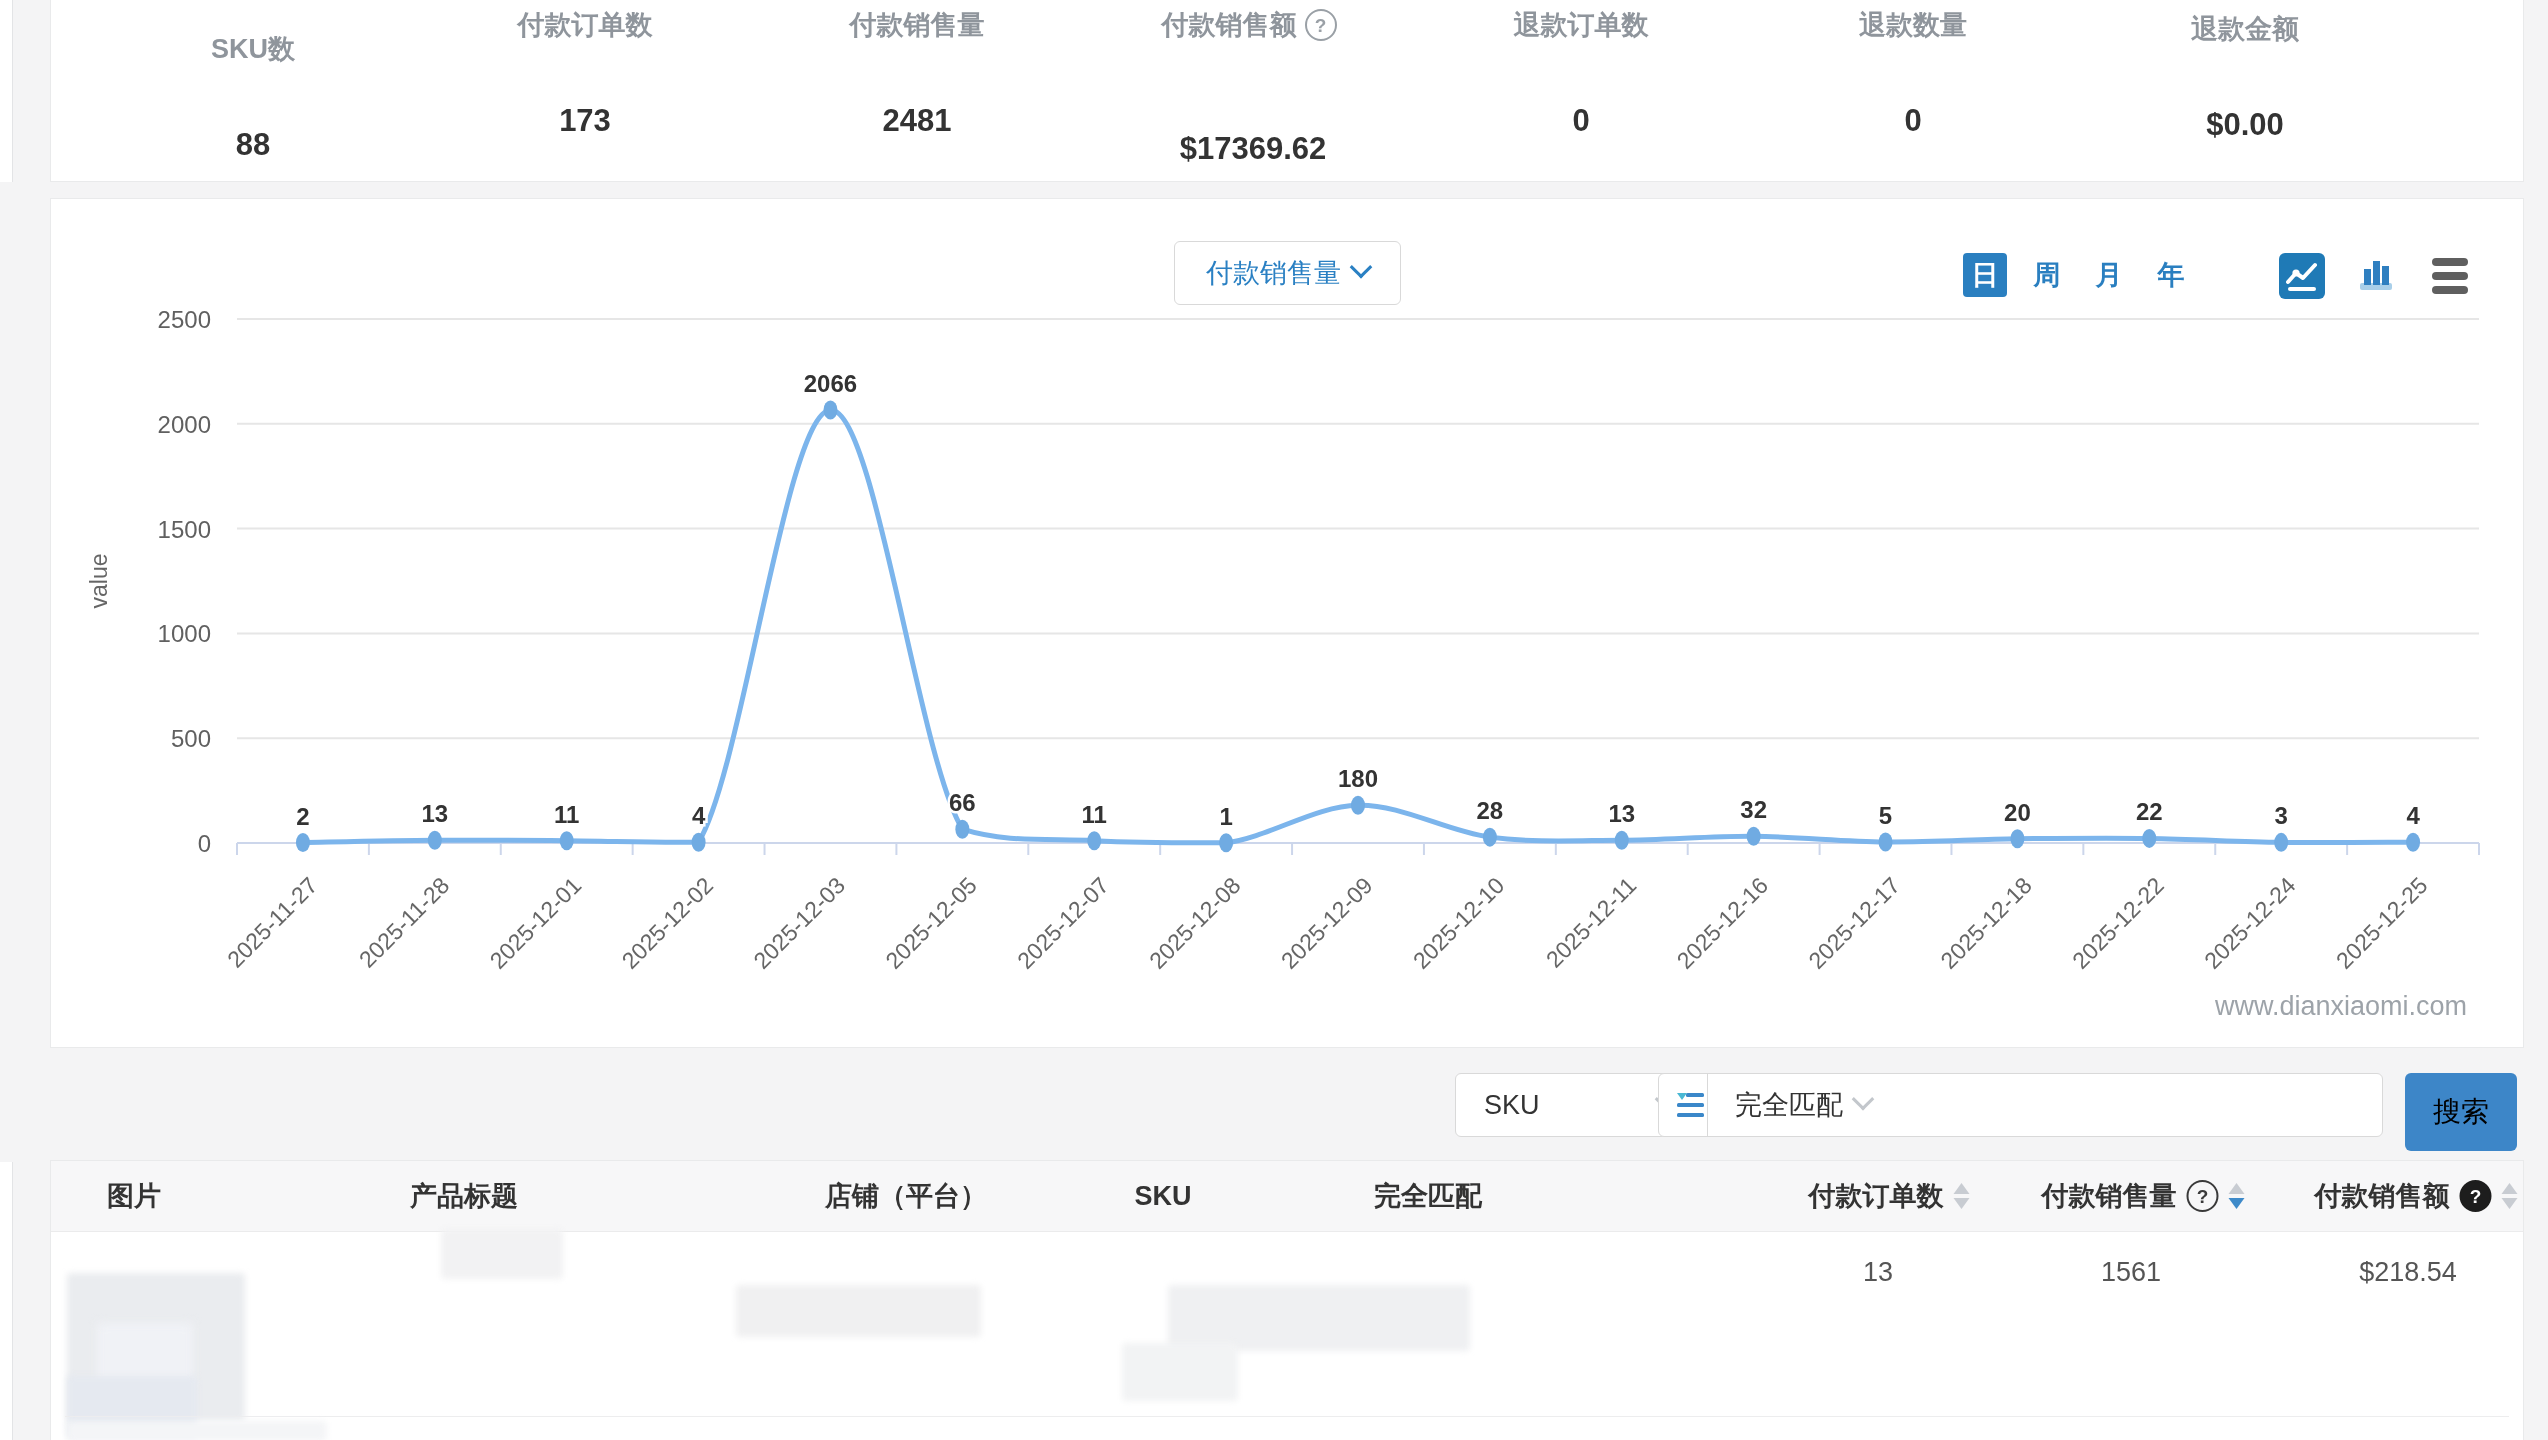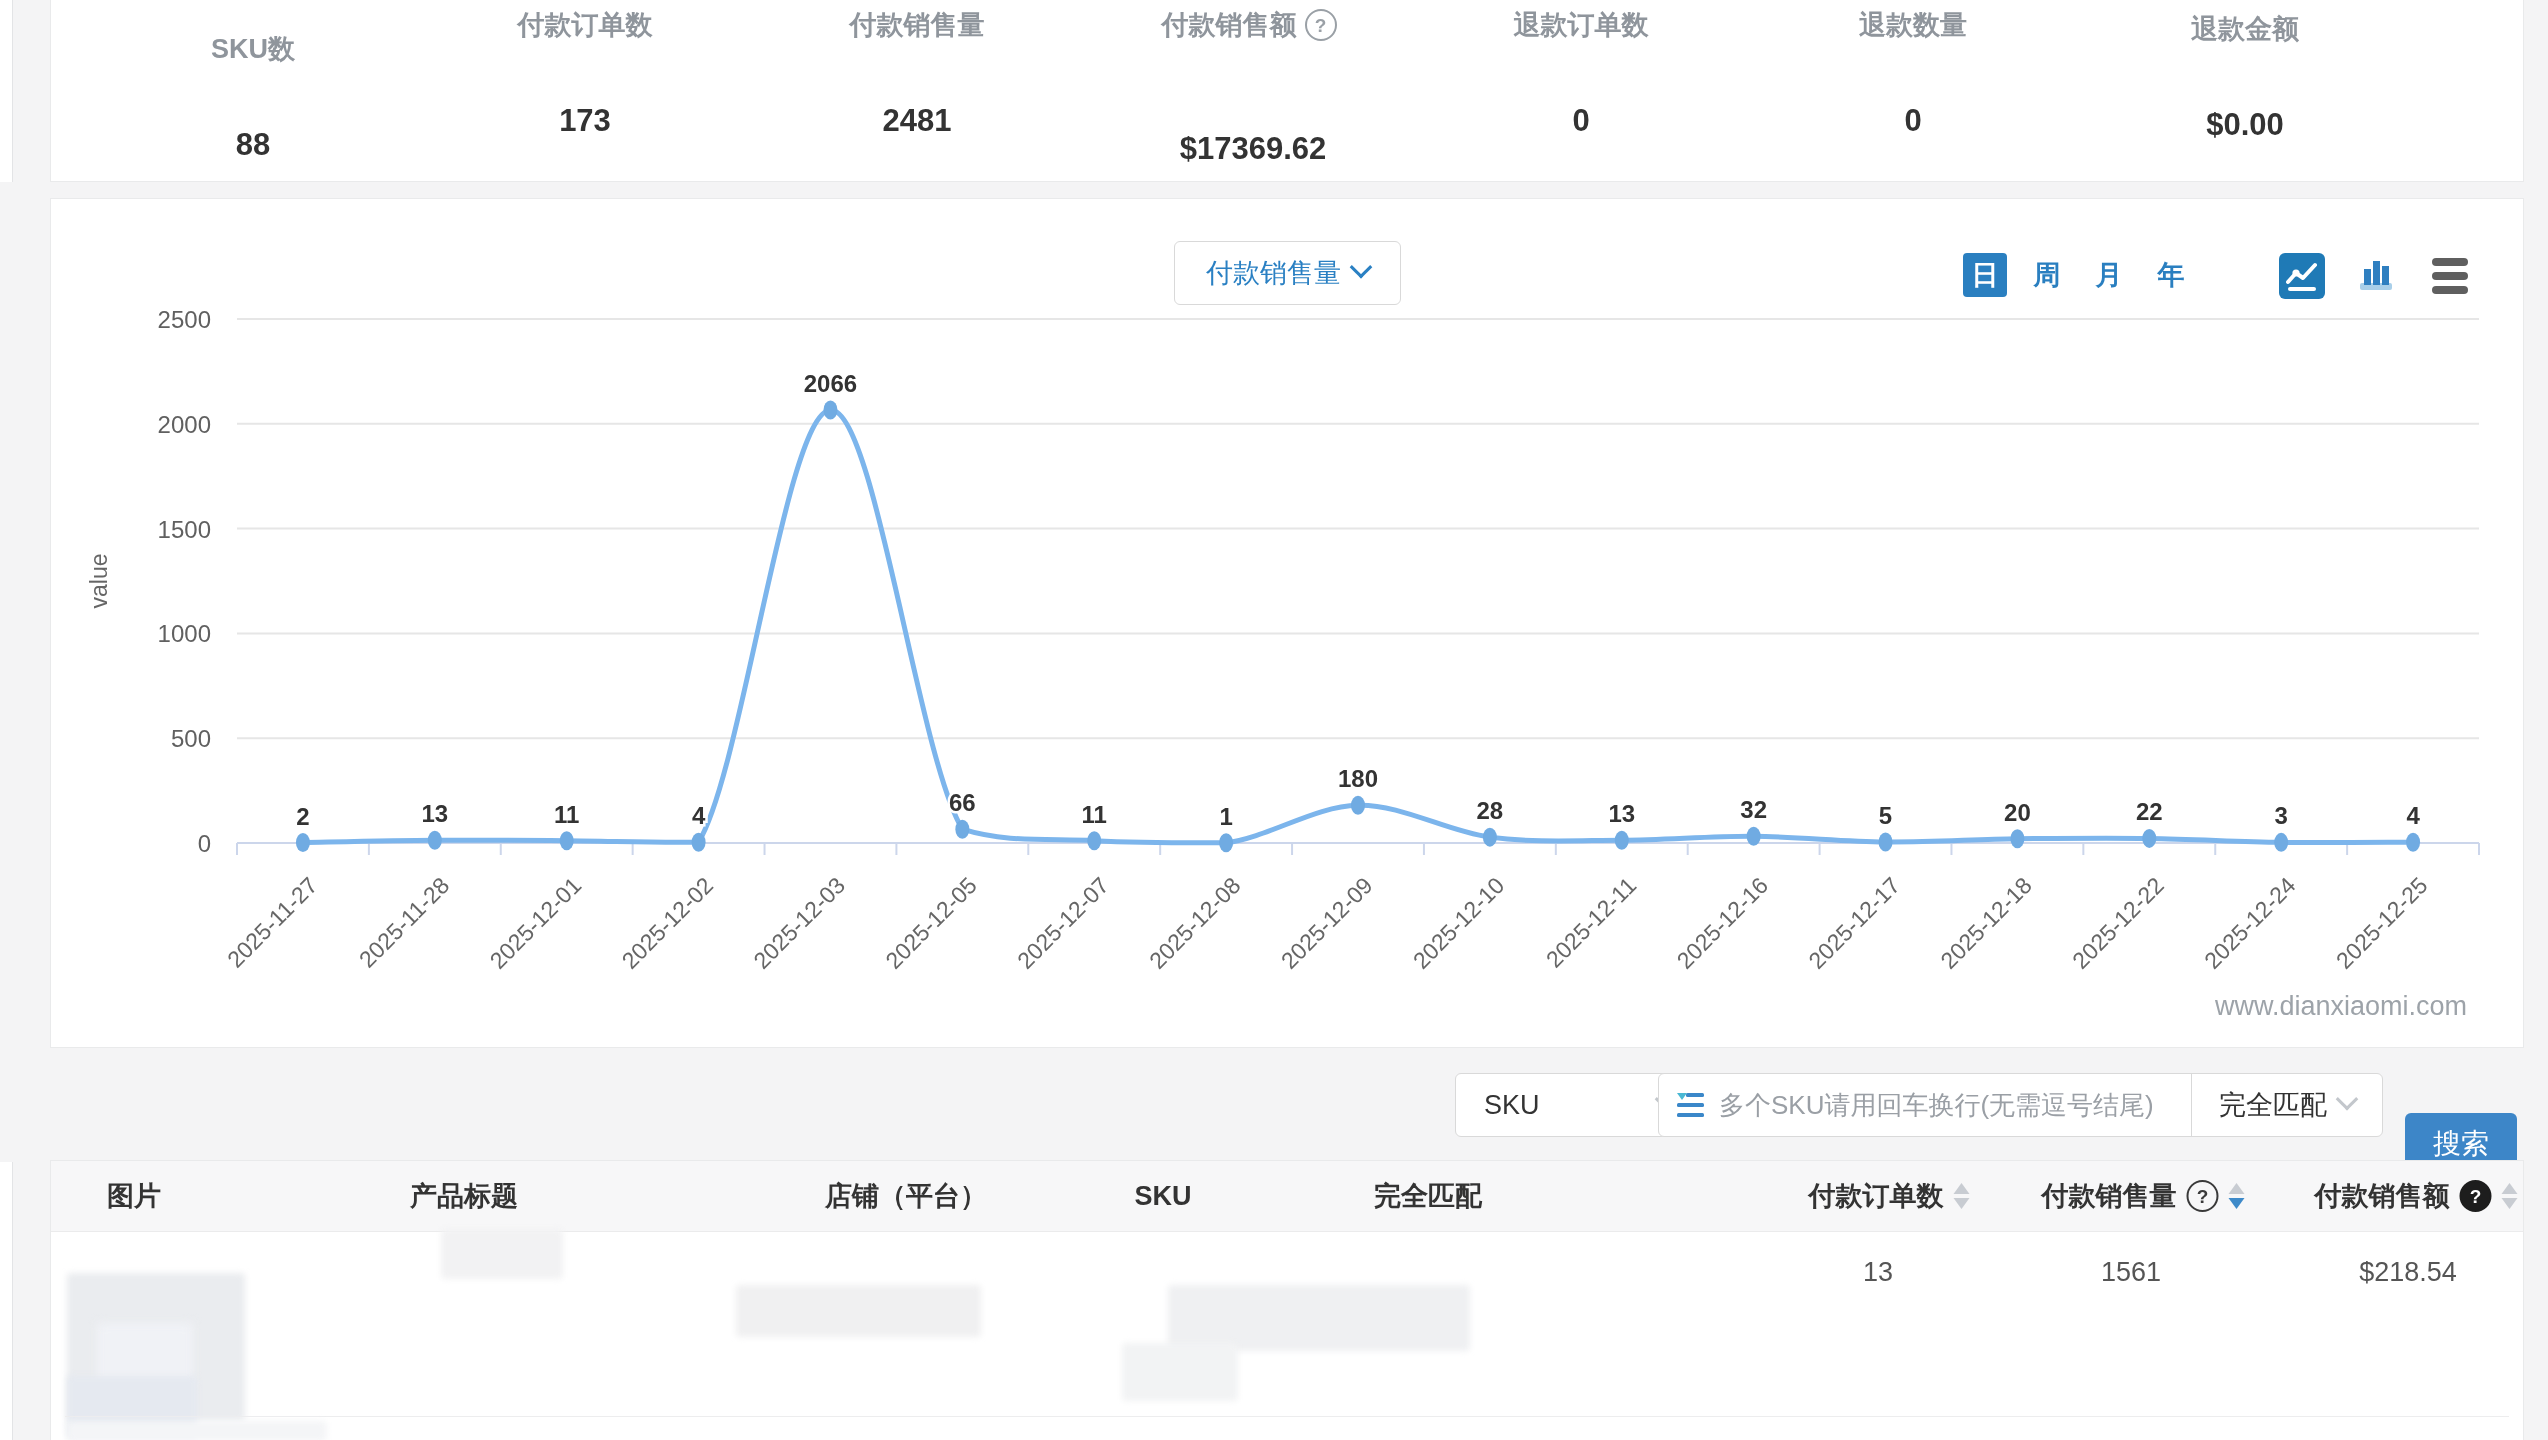--- a/index.html
+++ b/index.html
@@ -42,22 +42,22 @@
   
   .select-box{position:absolute;height:62px;background:#fff;border:1px solid #d9d9d9;border-radius:6px;
               display:flex;align-items:center;font-size:27px;color:#333;cursor:pointer;}
   .input-group{position:absolute;left:1658px;top:1073px;width:723px;height:62px;background:#fff;
                border:1px solid #d9d9d9;border-radius:6px;display:flex;align-items:center;}
   .sku-input{flex:1;height:58px;border:none;outline:none;font-size:26px;padding:0 10px 0 12px;
              font-family:inherit;color:#333;min-width:0;}
   .sku-input::placeholder{color:#9a9fa5;}
   .match-select{width:190px;height:100%;border-left:1px solid #d9d9d9;display:flex;align-items:center;
                 justify-content:center;gap:12px;font-size:27px;color:#333;cursor:pointer;}
-  .search-btn{position:absolute;left:2405px;top:1073px;width:112px;height:62px;background:#3d86c8;color:#ffffff;
-              border:none;border-radius:6px;font-size:28px;font-family:inherit;cursor:pointer;margin-top:40px;}
+  .search-btn{position:absolute;left:2405px;top:1073px;width:112px;height:78px;background:#3d86c8;color:#000000;
+              border:none;border-radius:6px;font-size:28px;font-family:inherit;cursor:pointer;}
 
   
   .thead{position:absolute;left:0;top:0;width:100%;height:70px;background:#f7f7f8;border-bottom:1px solid #ebebec;}
   .th{position:absolute;top:0;height:70px;display:flex;align-items:center;gap:10px;transform:translateX(-50%);
       font-size:27px;font-weight:700;color:#333;white-space:nowrap;}
   .sorts{display:flex;flex-direction:column;gap:4px;}
   .tri{width:0;height:0;border-left:8px solid transparent;border-right:8px solid transparent;}
   .tri.up{border-bottom:11px solid #c8ccd2;}
   .tri.down{border-top:11px solid #c8ccd2;}
   .tri.down.active{border-top-color:#3e8ac9;}
@@ -250,21 +250,20 @@
     <span class="chev gray" style="margin-top:-6px;"></span>
   </div>
 
   <div class="input-group">
     <svg width="32" height="32" viewBox="0 0 32 32" style="margin-left:16px;flex:none;">
       <rect x="11" y="4" width="18" height="4" rx="1.5" fill="#3a87c9"></rect>
       <polygon points="2,4 12,4 7,11" fill="#49b8d4"></polygon>
       <rect x="2" y="14" width="27" height="4" rx="1.5" fill="#3a87c9"></rect>
       <rect x="2" y="24" width="27" height="4" rx="1.5" fill="#3a87c9"></rect>
     </svg>
-    <input class="sku-input" type="text" placeholder="多个SKU请用回车换行(无需逗号结尾)" style="">
     <div class="match-select">
       <span>完全匹配</span>
       <span class="chev gray" style="margin-top:-6px;"></span>
     </div>
   </div>
 
   <button class="search-btn">搜索</button>
 
   <div class="card" style="left:50px;top:1160px;width:2474px;height:281px;border-bottom:none;">
     <div class="thead">

